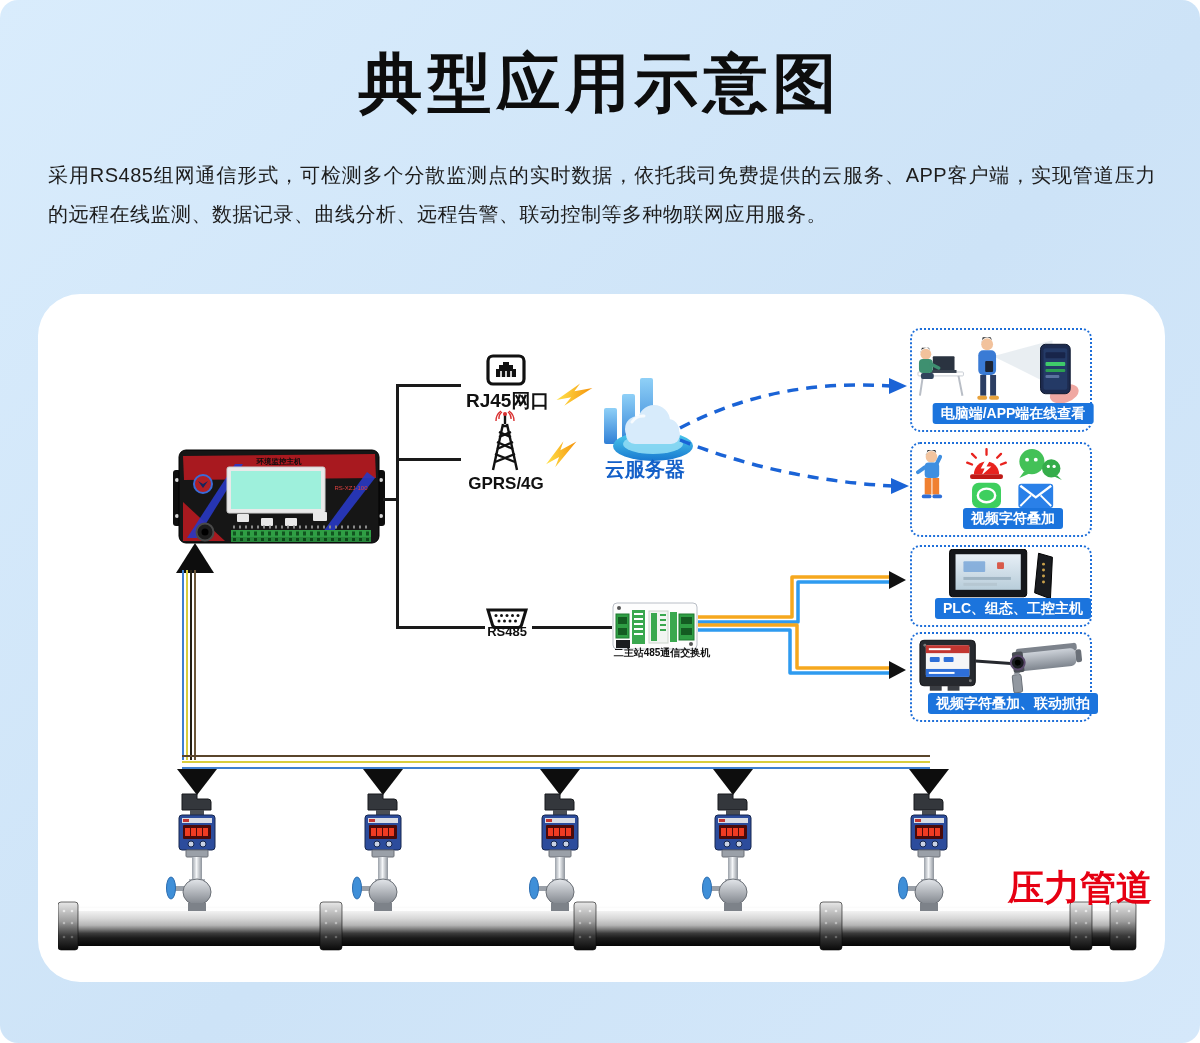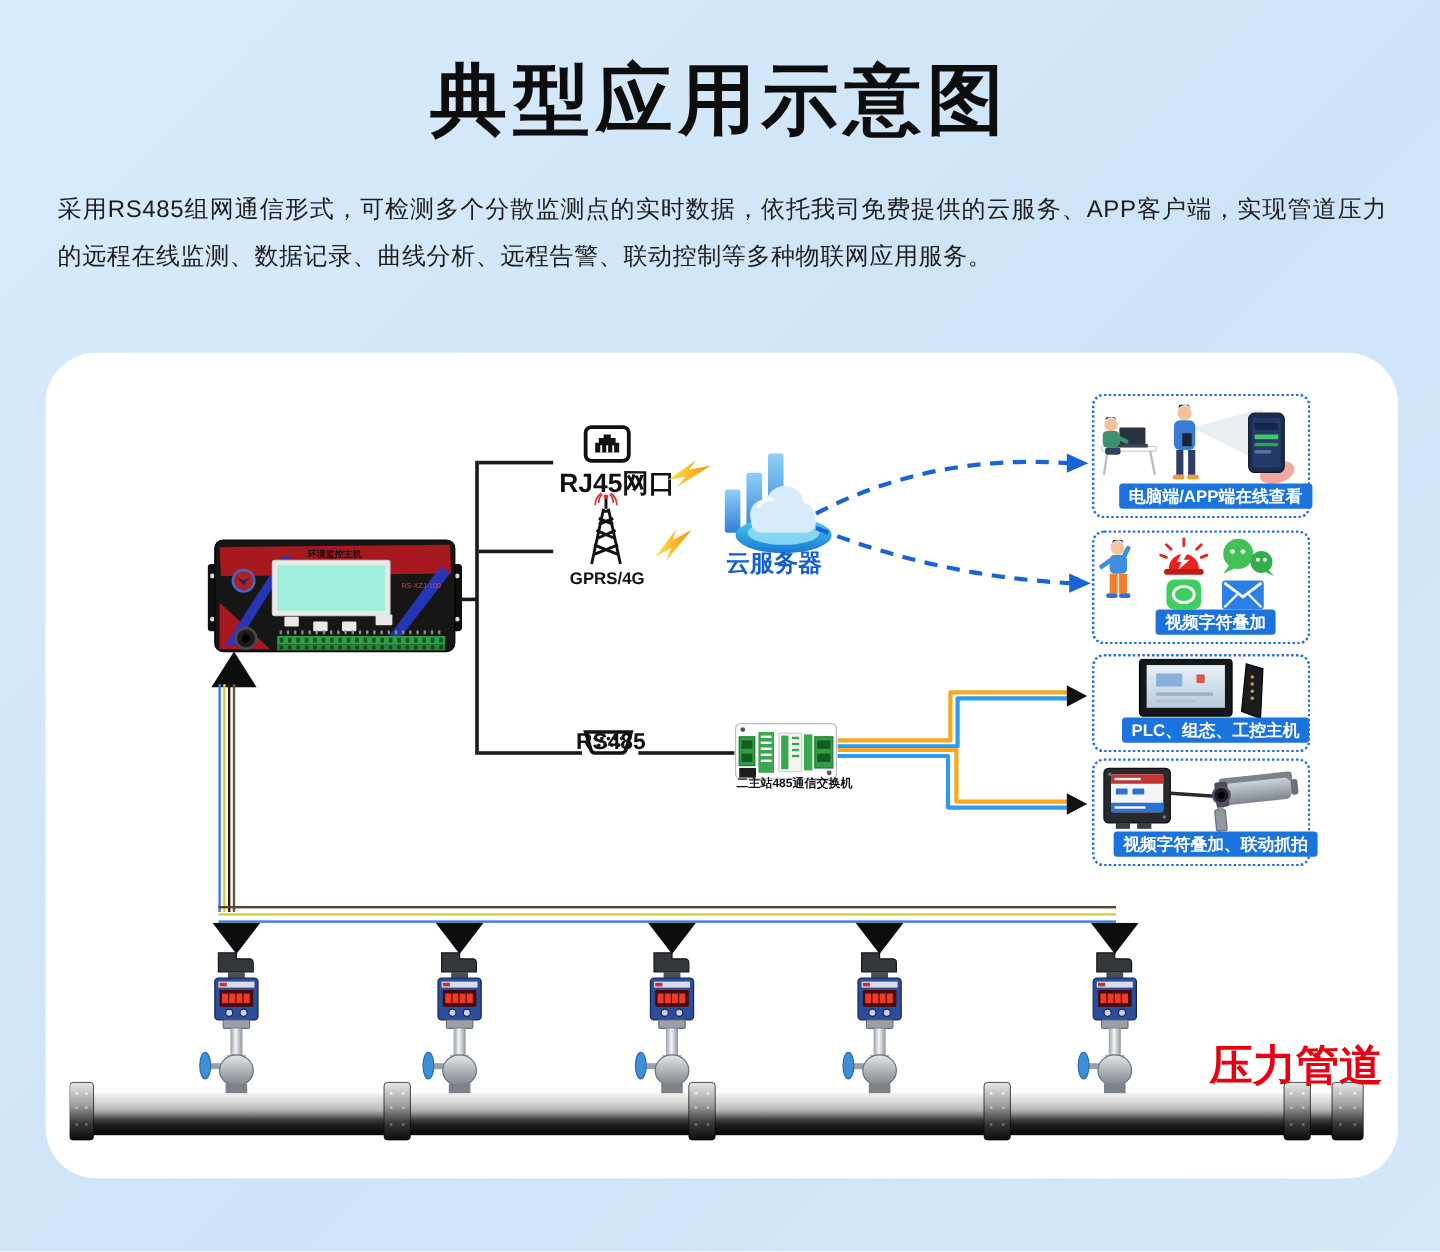--- a/index.html
+++ b/index.html
@@ -1,18 +1,18 @@
 <!DOCTYPE html>
 <html><head>
 <meta charset="utf-8">
 <style>
   html,body{margin:0;padding:0;}
   .stage{position:relative;width:1200px;height:1043px;overflow:hidden;
     background:linear-gradient(135deg,#d9ecfc 0%,#cde3f7 55%,#d5e8fa 100%);
-    font-family:"Liberation Sans","DejaVu Sans",sans-serif;}
+    font-family:"Liberation Sans","DejaVu Sans",sans-serif;border-radius:18px;}
   .abs{position:absolute;}
   .title{width:1200px;top:40px;text-align:center;font-size:64px;font-weight:900;
     color:#0d0d0d;letter-spacing:5px;}
   .desc{left:48px;top:156px;width:1108px;font-size:20px;line-height:39px;color:#1d1d1d;
     text-align:justify;letter-spacing:0.5px;}
   .card{left:38px;top:294px;width:1127px;height:688px;background:#ffffff;border-radius:42px;}
   .line{background:#1a1a1a;}
   .lbl{font-weight:bold;color:#111;text-align:center;white-space:nowrap;}
   .fbox{width:178px;background:#fff;border:2px dotted #1f6fd9;border-radius:10px;}
   .bar{position:absolute;left:50%;transform:translateX(-50%);bottom:6px;background:#1b74dd;
@@ -124,53 +124,53 @@
 
   <svg class="abs" style="left:486px;top:354px" width="40" height="32" viewBox="0 0 40 32">
     <rect x="2" y="2" width="36" height="28" rx="5" fill="#fff" stroke="#111" stroke-width="3.2"></rect>
     <path d="M10 23 v-8 h3 v-4 h4 v-3 h6 v3 h4 v4 h3 v8 z" fill="#111"></path>
     <g stroke="#fff" stroke-width="1.6">
         <line x1="15" y1="17" x2="15" y2="23"></line>
         <line x1="20" y1="17" x2="20" y2="23"></line>
         <line x1="25" y1="17" x2="25" y2="23"></line>
       </g>
   </svg>
-  <div class="abs lbl" style="left:466px;top:388px;width:80px;font-size:22px">RJ45网口</div>
+  <div class="abs lbl" style="left:466px;top:388px;width:80px;font-size:19px">RJ45网口</div>
 
   <svg class="abs" style="left:486px;top:410px" width="38" height="62" viewBox="0 0 38 62">
     <g stroke="#111" stroke-width="2.4" fill="none">
       <path d="M7 60 L17 14 M31 60 L21 14"></path>
       <path d="M9 52 L29 44 M9 44 L29 52 M11 39 L27 32 M11 32 L27 39 M13 27 L25 22 M13 22 L25 27 M16 16 L22 16"></path>
       <path d="M19 14 V4"></path>
     </g>
     <circle cx="19" cy="4" r="2" fill="#d93030"></circle>
     <g stroke="#d93030" stroke-width="1.4" fill="none">
       <path d="M13 9 a8 8 0 0 1 3 -7"></path>
         <path d="M25 9 a8 8 0 0 0 -3 -7"></path>
       <path d="M10 11 a12 12 0 0 1 5 -10"></path>
         <path d="M28 11 a12 12 0 0 0 -5 -10"></path>
     </g>
   </svg>
-  <div class="abs lbl" style="left:462px;top:474px;width:88px;font-size:14px">GPRS/4G</div>
+  <div class="abs lbl" style="left:462px;top:474px;width:88px;font-size:17px">GPRS/4G</div>
 
   <svg class="abs" style="left:484px;top:606px" width="46" height="26" viewBox="0 0 46 26">
     <path d="M4 4 h38 l-4.5 15 q-0.8 2.5 -3.2 2.5 h-22.6 q-2.4 0 -3.2 -2.5 Z" fill="#fff" stroke="#111" stroke-width="3"></path>
     <g fill="#111">
       <circle cx="12" cy="9.5" r="1.5"></circle>
         <circle cx="17.5" cy="9.5" r="1.5"></circle>
         <circle cx="23" cy="9.5" r="1.5"></circle>
         <circle cx="28.5" cy="9.5" r="1.5"></circle>
         <circle cx="34" cy="9.5" r="1.5"></circle>
       <circle cx="15" cy="15" r="1.5"></circle>
         <circle cx="20.5" cy="15" r="1.5"></circle>
         <circle cx="26" cy="15" r="1.5"></circle>
         <circle cx="31.5" cy="15" r="1.5"></circle>
     </g>
   </svg>
-  <div class="abs lbl" style="left:480px;top:608px;width:54px;font-size:19px">RS485</div>
+  <div class="abs lbl" style="left:480px;top:624px;width:54px;font-size:13px">RS485</div>
 
   <svg class="abs" style="left:612px;top:602px" width="86" height="48" viewBox="0 0 86 48">
     <rect x="1" y="1" width="84" height="46" rx="4" fill="#fdfdfd" stroke="#b9bec6"></rect>
     <circle cx="7" cy="6" r="2" fill="#555"></circle>
       <circle cx="79" cy="42" r="2" fill="#555"></circle>
     <rect x="4" y="12" width="13" height="24" fill="#2f9e44" stroke="#1e7a30"></rect>
     <rect x="6" y="15" width="9" height="7" fill="#145c22"></rect>
       <rect x="6" y="26" width="9" height="7" fill="#145c22"></rect>
     <rect x="20" y="8" width="13" height="34" fill="#3aa84f"></rect>
     <g fill="#fff">

